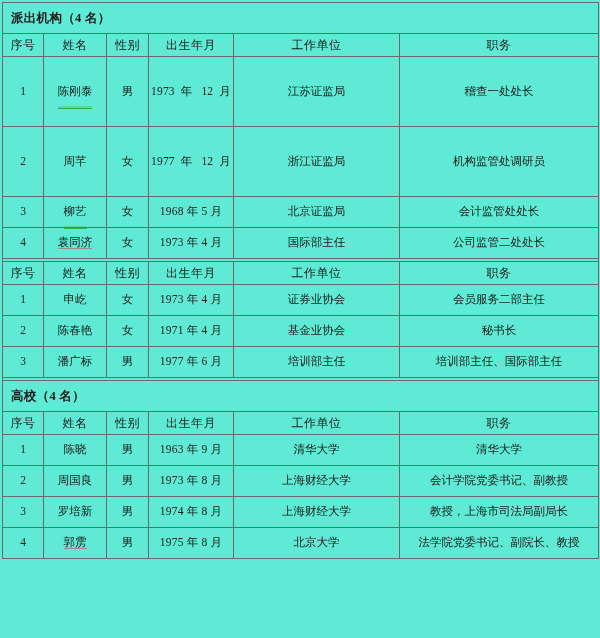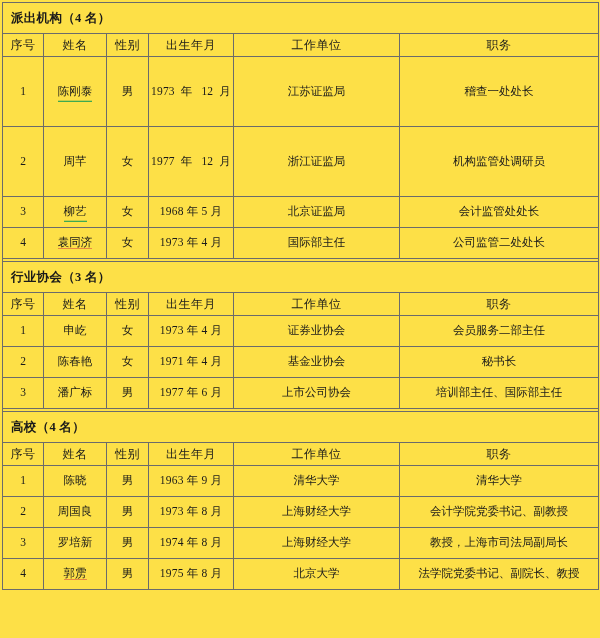--- a/index.html
+++ b/index.html
@@ -13,21 +13,21 @@
     font-family: "Liberation Serif", "DejaVu Serif", serif;
     color: #1a1a1a;
     overflow: hidden;
   }
   #page {
     width: 600px;
     height: 638px;
     position: relative;
     box-sizing: border-box;
     padding: 2px 2px 0 2px;
-    background: #fde047;
+    background: #5eead4;
   }
   table.doc-table {
     width: 596px;
     border-collapse: collapse;
     table-layout: fixed;
     font-size: 11.5px;
   }
   table.doc-table td {
     border: 1px solid #6b6b6b;
     padding: 0 2px;
@@ -72,21 +72,21 @@
     text-align-last: justify;
     padding: 4px 8px;
     line-height: 2.4;
   }
   td.birth {
     letter-spacing: 0.2px;
   }
   
   .sp-green {
     border-bottom: 1px solid #3faa50;
-    padding-bottom: 4px;
+    padding-bottom: 11px;
     background-image: linear-gradient(transparent 92%, rgba(63,170,80,0.30) 92%);
   }
   .sp-red {
     background-image: linear-gradient(transparent 90%, rgba(214,64,64,0.55) 90%);
     padding-bottom: 1px;
     margin-top: 9px;
   }
   .spacer-row td {
     border: none;
     height: 2px;
@@ -146,23 +146,20 @@
           <td>4</td>
           <td><span class="sp-red">袁同济</span></td>
           <td>女</td>
           <td class="birth">1973 年 4 月</td>
           <td>国际部主任</td>
           <td>公司监管二处处长</td>
         </tr>
         <tr class="spacer-row">
           <td colspan="6"></td>
         </tr>
-        <tr class="section-title">
-          <td colspan="6">行业协会（3 名）</td>
-        </tr>
         <tr class="head-row">
           <td>序号</td>
           <td>姓名</td>
           <td>性别</td>
           <td>出生年月</td>
           <td>工作单位</td>
           <td>职务</td>
         </tr>
         <tr class="data-row">
           <td>1</td>
@@ -178,21 +175,21 @@
           <td>女</td>
           <td class="birth">1971 年 4 月</td>
           <td>基金业协会</td>
           <td>秘书长</td>
         </tr>
         <tr class="data-row">
           <td>3</td>
           <td><span>潘广标</span></td>
           <td>男</td>
           <td class="birth">1977 年 6 月</td>
-          <td>上市公司协会</td>
+          <td>培训部主任</td>
           <td>培训部主任、国际部主任</td>
         </tr>
         <tr class="spacer-row">
           <td colspan="6"></td>
         </tr>
         <tr class="section-title">
           <td colspan="6">高校（4 名）</td>
         </tr>
         <tr class="head-row">
           <td>序号</td>

